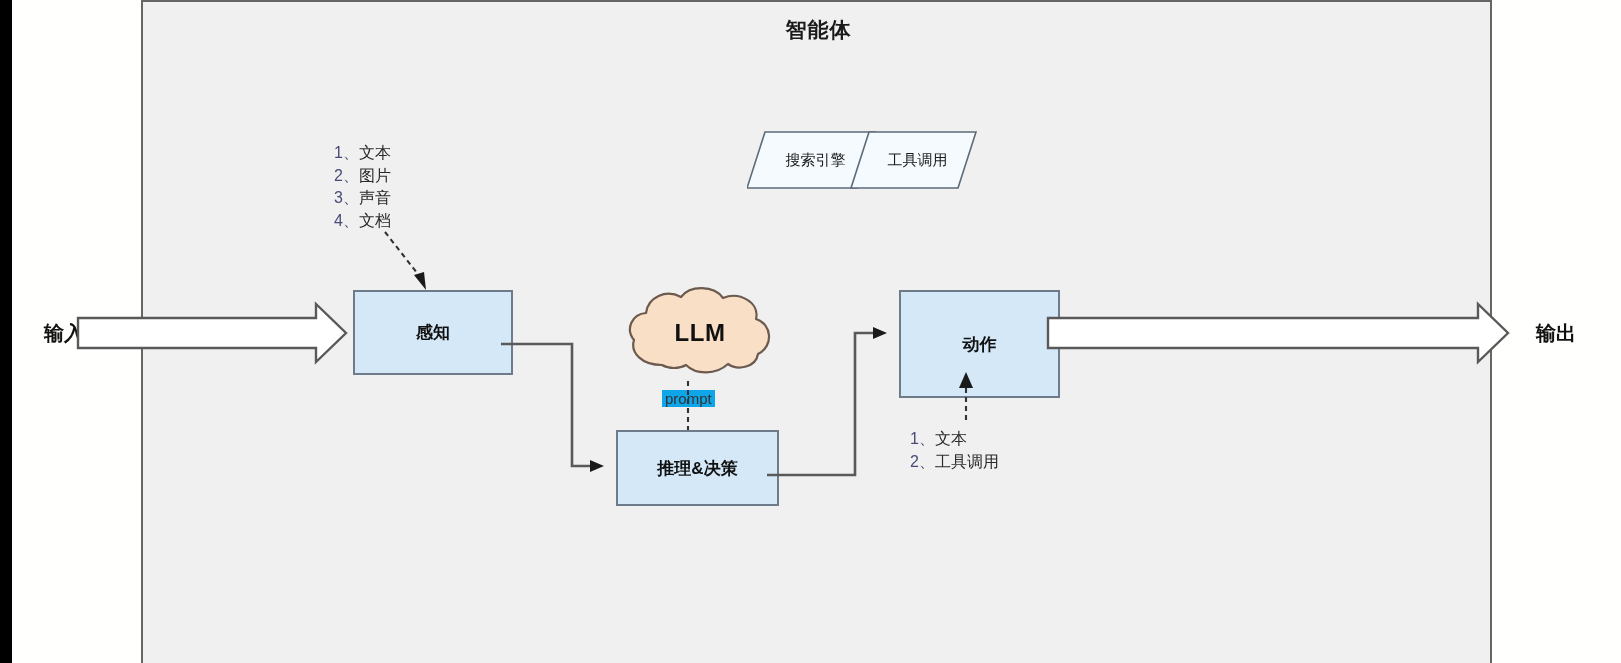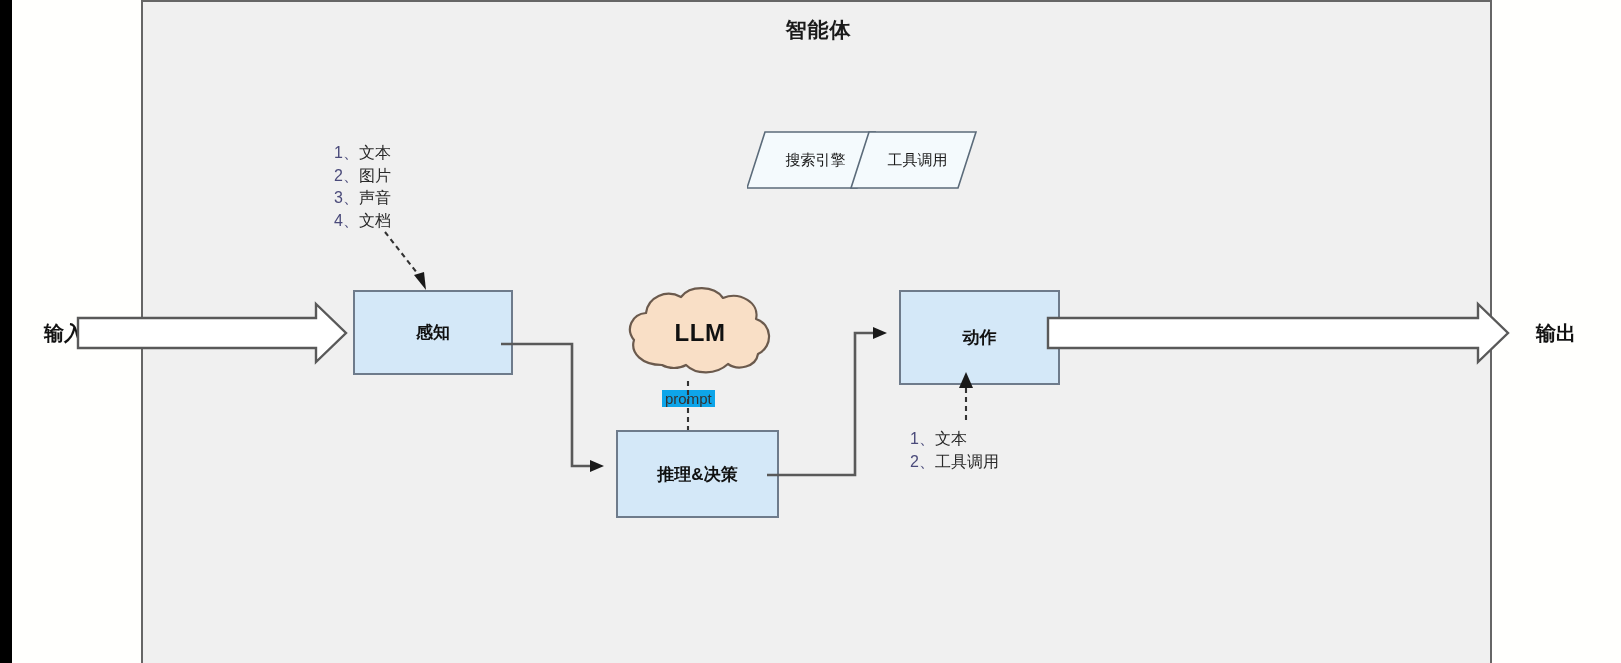--- a/index.html
+++ b/index.html
@@ -62,22 +62,22 @@
     border: 2px solid #6e7b8b;
     box-sizing: border-box;
     display: flex;
     align-items: center;
     justify-content: center;
     font-size: 17px;
     font-weight: bold;
     color: #111111;
   }
   .box-perception { left: 341px; top: 290px; width: 160px; height: 85px; }
-  .box-reason     { left: 604px; top: 430px; width: 163px; height: 88px; }
-  .box-action     { left: 887px; top: 290px; width: 161px; height: 95px; }
+  .box-reason     { left: 604px; top: 430px; width: 163px; height: 76px; }
+  .box-action     { left: 887px; top: 290px; width: 161px; height: 108px; }
 
   
   .cloud-wrap {
     position: absolute;
     left: 612px; top: 283px;
     width: 152px; height: 100px;
   }
   .cloud-label {
     position: absolute;
     left: 0; top: 0;

